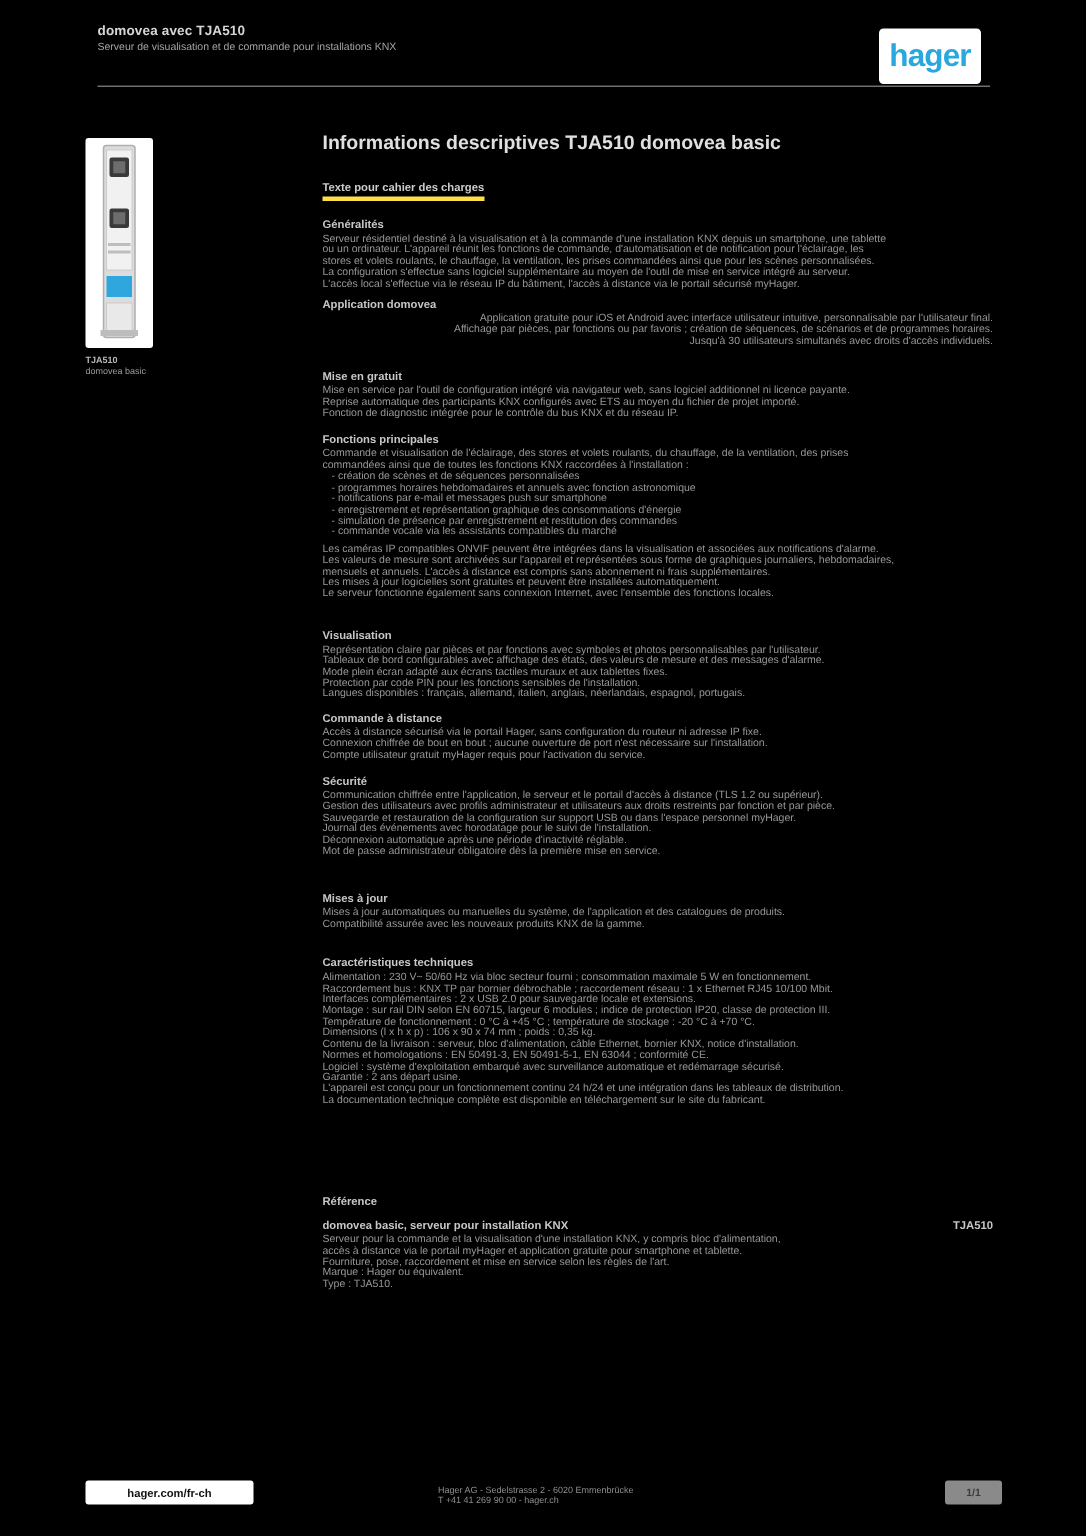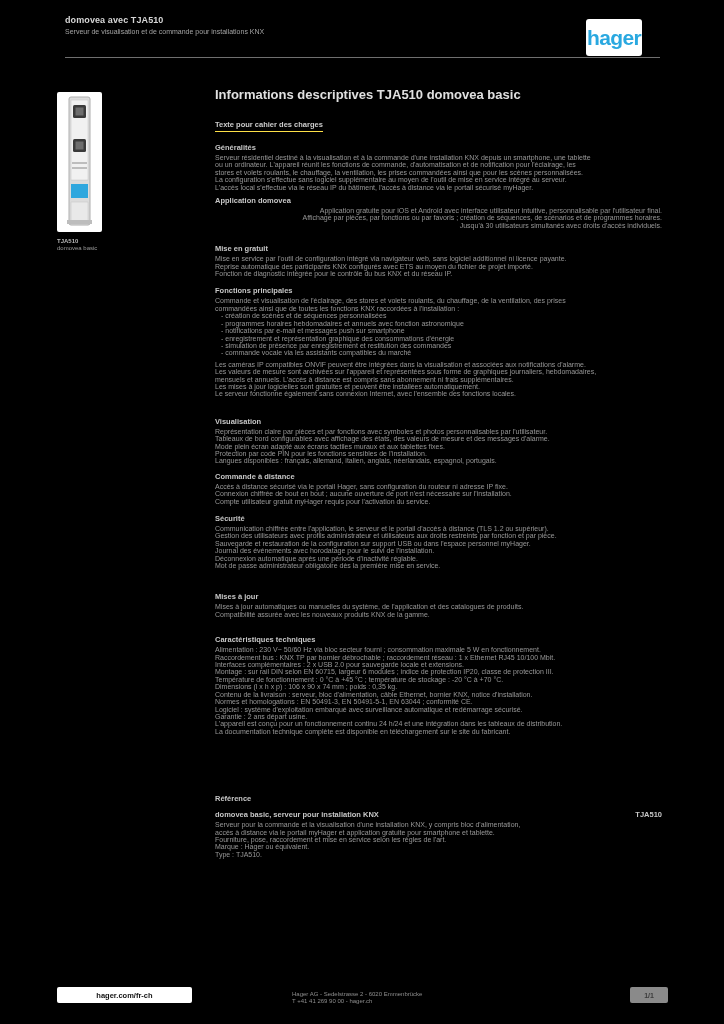--- a/index.html
+++ b/index.html
@@ -7,44 +7,44 @@
     width:724px;height:1024px;position:relative;overflow:hidden;
     background:#000;
     font-family:"Liberation Sans",sans-serif;
   }
   .page{position:absolute;inset:0;background:#000;}
 
   
   .hdr-title{position:absolute;left:65px;top:15px;font-size:9px;font-weight:bold;color:#d6d6d6;letter-spacing:.1px;}
   .hdr-sub{position:absolute;left:65px;top:28px;font-size:7px;color:#a3a3a3;width:280px;line-height:8px;}
   .hdr-rule{position:absolute;left:65px;top:57px;width:595px;height:1px;background:#6f6f6f;}
-  .logo{position:absolute;left:586px;top:19px;width:56px;height:37px;background:#ffffff;border-radius:3px;
+  .logo{position:absolute;left:586px;top:19px;width:68px;height:37px;background:#ffffff;border-radius:3px;
         display:flex;align-items:center;justify-content:center;}
   .logo span{font-size:21px;font-weight:bold;letter-spacing:-0.6px;color:#29a8e0;}
 
   
   .product{position:absolute;left:57px;top:92px;width:45px;height:140px;background:#ffffff;border-radius:2px;
            display:flex;align-items:center;justify-content:center;}
   .caption{position:absolute;left:57px;top:238px;width:120px;font-size:6px;line-height:7px;color:#9a9a9a;}
   .caption .ref{font-weight:bold;color:#b8b8b8;}
 
   
   .content{position:absolute;left:215px;top:88px;width:447px;color:#999;}
   .doc-title{font-size:13px;line-height:14px;font-weight:bold;color:#e0e0e0;}
   .doc-sub{margin-top:18px;display:inline-block;font-size:7.5px;font-weight:bold;color:#cccccc;
-           border-bottom:1px solid #fde047;padding-bottom:2px;}
+           border-bottom:3px solid #fde047;padding-bottom:2px;}
   .section{margin-top:12px;}
   .section .h{font-size:7.5px;line-height:8px;font-weight:bold;color:#c7c7c7;display:flex;
               justify-content:space-between;margin-bottom:2px;}
   .section .h .code{font-weight:bold;color:#c7c7c7;}
   .line{font-size:7px;line-height:7.4px;color:#979797;}
   .line.bullet{padding-left:6px;}
 
   
-  .f-site{position:absolute;left:57px;top:987px;width:135px;height:16px;background:#ffffff;border-radius:2px;
+  .f-site{position:absolute;left:57px;top:987px;width:112px;height:16px;background:#ffffff;border-radius:2px;
           display:flex;align-items:center;justify-content:center;font-size:7.5px;font-weight:bold;color:#111;}
   .f-contact{position:absolute;left:292px;top:991px;width:180px;font-size:6px;line-height:7px;color:#8d8d8d;}
   .f-badge{position:absolute;left:630px;top:987px;width:38px;height:16px;background:#8a8a8a;border-radius:2px;
            display:flex;align-items:center;justify-content:center;font-size:7px;font-weight:bold;color:#3b3b3b;}
 </style>
 </head>
 <body>
 
 <div class="page">
 

